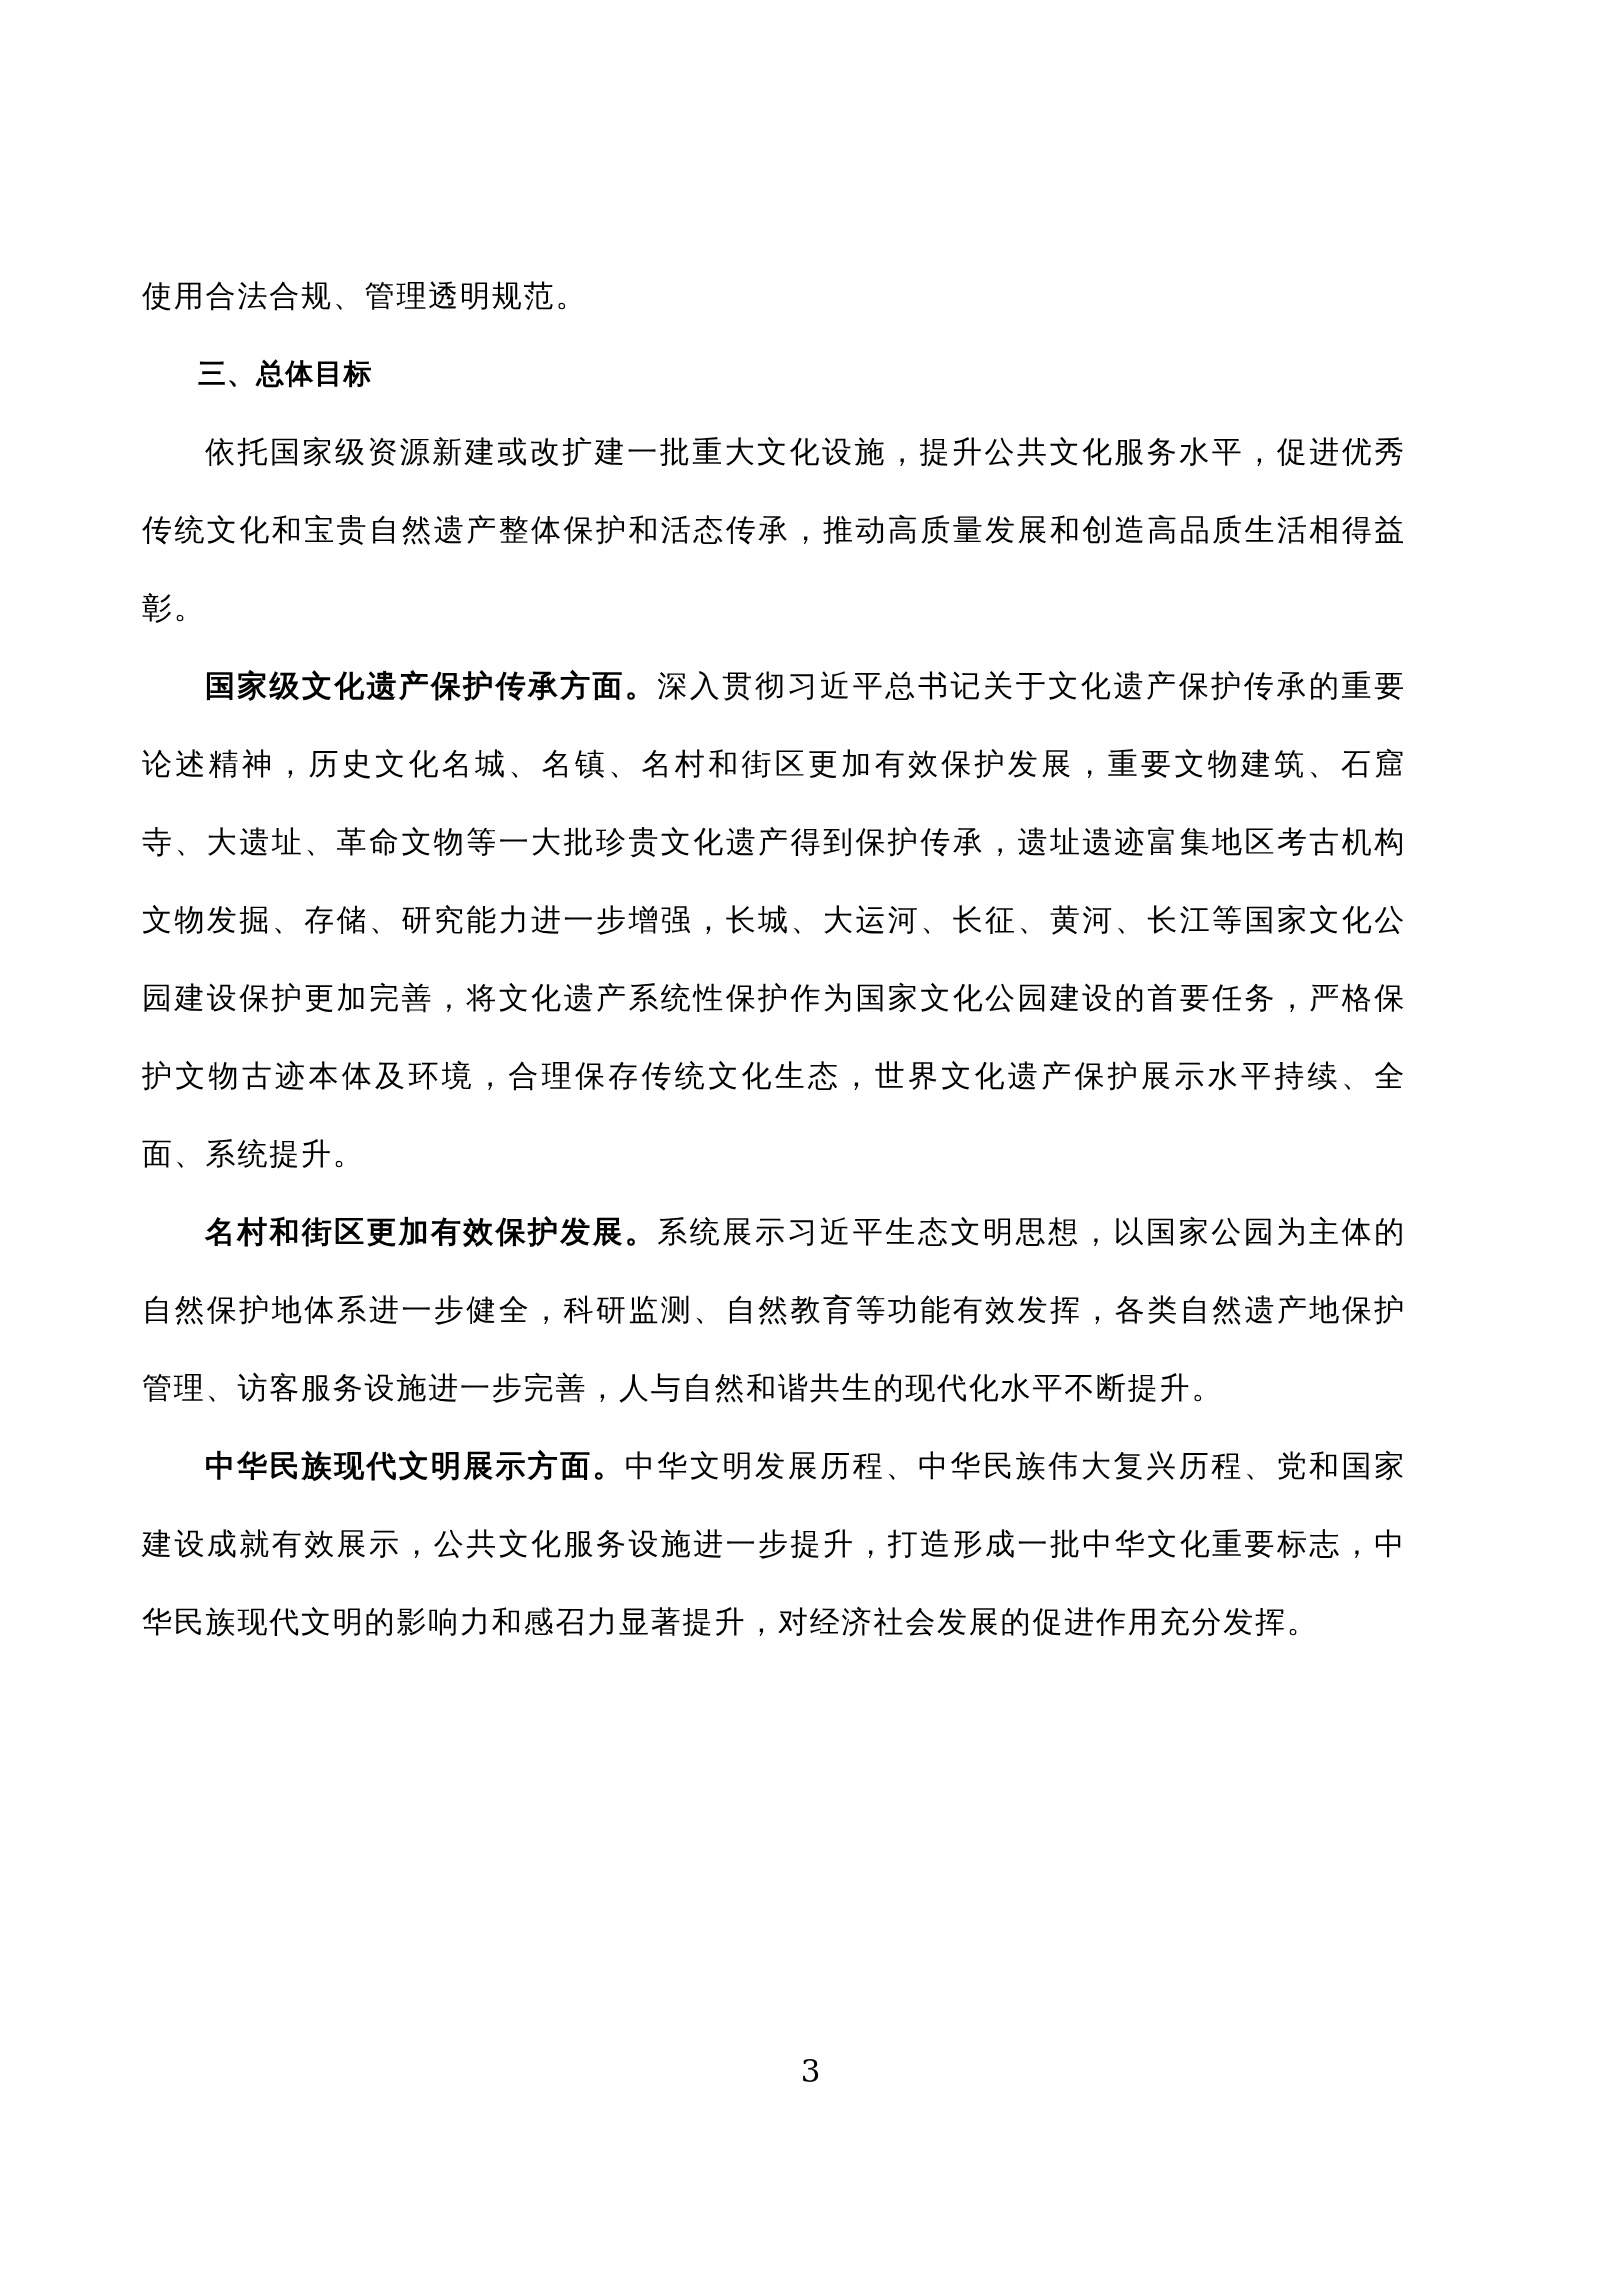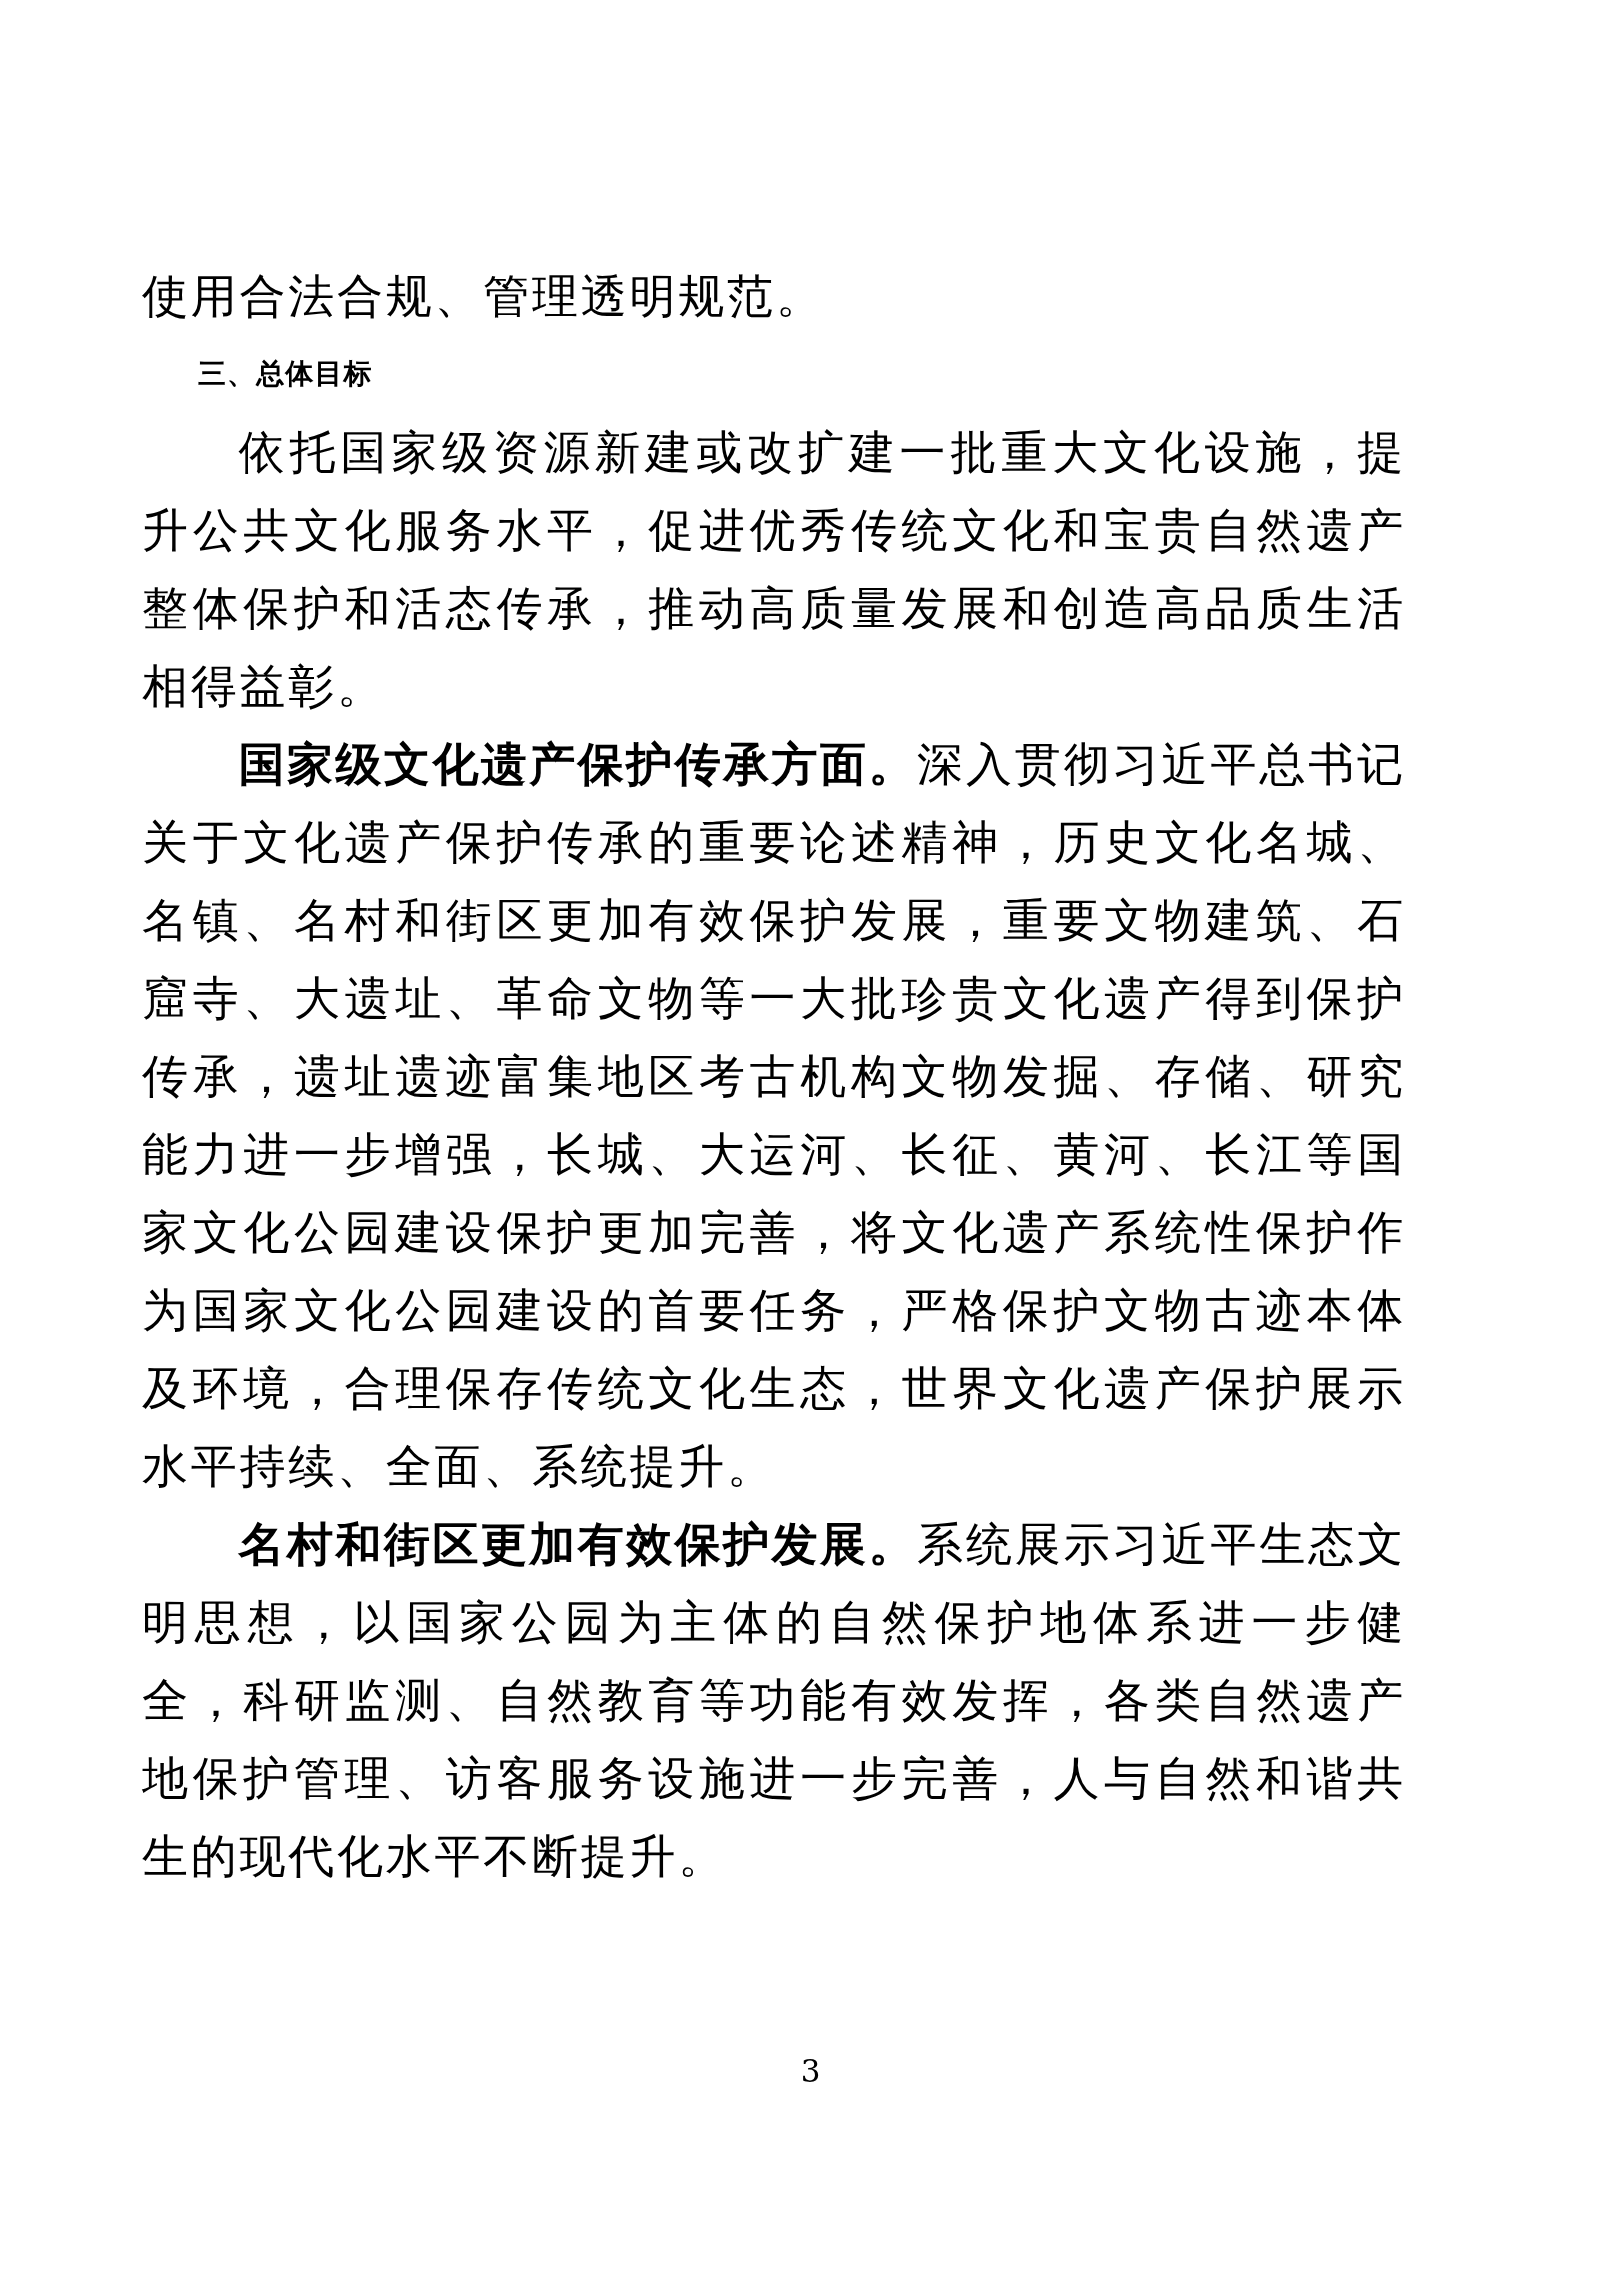--- a/index.html
+++ b/index.html
@@ -21,21 +21,21 @@
   }
   .content {
     position: absolute;
     left: 142px;
     top: 257px;
     width: 1264px;
   }
   
   .para {
     font-family: "DejaVu Serif", "Liberation Serif", serif;
-    font-size: 46px;
+    font-size: 30px;
     line-height: 78px;
     color: #000000;
     text-align: justify;
     text-align-last: left;
     text-justify: inter-character;
     letter-spacing: 0.06em;
     margin: 0;
     padding: 0;
   }
   .para + .para {
@@ -83,19 +83,20 @@
     <p class="para first-line">使用合法合规、管理透明规范。</p>
 
     <h2 class="heading">三、总体目标</h2>
 
     <p class="para indent">依托国家级资源新建或改扩建一批重大文化设施，提升公共文化服务水平，促进优秀传统文化和宝贵自然遗产整体保护和活态传承，推动高质量发展和创造高品质生活相得益彰。</p>
 
     <p class="para indent"><span class="lead">国家级文化遗产保护传承方面。</span><span>深入贯彻习近平总书记关于文化遗产保护传承的重要论述精神，历史文化名城、名镇、名村和街区更加有效保护发展，重要文物建筑、石窟寺、大遗址、革命文物等一大批珍贵文化遗产得到保护传承，遗址遗迹富集地区考古机构文物发掘、存储、研究能力进一步增强，长城、大运河、长征、黄河、长江等国家文化公园建设保护更加完善，将文化遗产系统性保护作为国家文化公园建设的首要任务，严格保护文物古迹本体及环境，合理保存传统文化生态，世界文化遗产保护展示水平持续、全面、系统提升。</span></p>
 
     <p class="para indent"><span class="lead">名村和街区更加有效保护发展。</span><span>系统展示习近平生态文明思想，以国家公园为主体的自然保护地体系进一步健全，科研监测、自然教育等功能有效发挥，各类自然遗产地保护管理、访客服务设施进一步完善，人与自然和谐共生的现代化水平不断提升。</span></p>
 
+    <p class="para indent"><span class="lead">中华民族现代文明展示方面。</span><span>中华文明发展历程、中华民族伟大复兴历程、党和国家建设成就有效展示，公共文化服务设施进一步提升，打造形成一批中华文化重要标志，中华民族现代文明的影响力和感召力显著提升，对经济社会发展的促进作用充分发挥。</span></p>
 
   </div>
 
   <div class="page-number">3</div>
 
 </div>
 
 
 </body></html>

